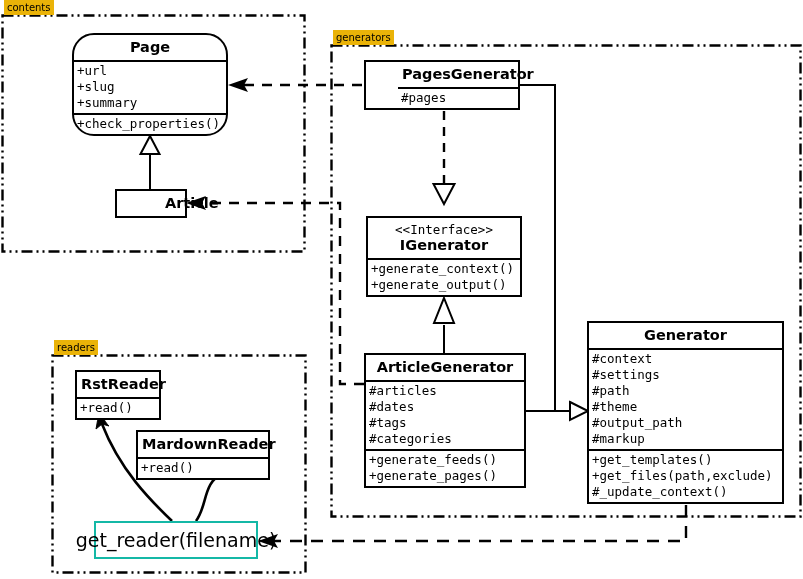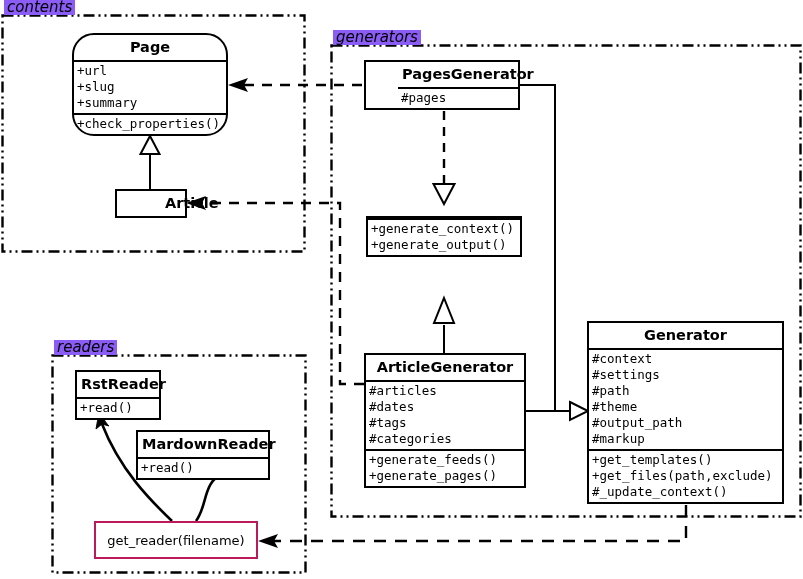--- a/index.html
+++ b/index.html
@@ -23,27 +23,26 @@
     left: 0;
     top: 0;
     width: 803px;
     height: 579px;
     pointer-events: none;
   }
   
   .pkg-label {
     position: absolute;
     font-family: "DejaVu Sans", sans-serif;
-    font-size: 15px;
+    font-size: 10px;
     color: #000;
-    background: #8b5cf6;
+    background: #eab308;
     padding: 0 3px;
     white-space: nowrap;
     line-height: 15px;
-    font-style: italic;
   }
   
   .cls {
     position: absolute;
     box-sizing: border-box;
     border: 2px solid #000;
     background: #ffffff;
     font-family: "DejaVu Sans Mono", monospace;
     font-size: 12.5px;
     color: #000;
@@ -69,24 +68,24 @@
     border-top: 2px solid #000;
     padding: 1px 3px 2px 3px;
   }
   .cls .compart .row {
     line-height: 16px;
     white-space: nowrap;
   }
   .plainbox {
     position: absolute;
     box-sizing: border-box;
-    border: 2px solid #be185d;
-    background: #ffffff;
-    font-family: "DejaVu Sans", sans-serif;
-    font-size: 13px;
+    border: 2px solid #14b8a6;
+    background: #ffffff;
+    font-family: "DejaVu Sans", sans-serif;
+    font-size: 19px;
     color: #000;
     display: flex;
     align-items: center;
     justify-content: center;
     white-space: nowrap;
   }
 </style>
 </head>
 <body>
 
@@ -179,20 +178,24 @@
   </div>
 
   <div class="cls" style="left:364px; top:60px; width:156px;padding-left:32px;">
     <div class="name">PagesGenerator</div>
     <div class="compart">
       <div class="row">#pages</div>
     </div>
   </div>
 
   <div class="cls" style="left:366px; top:216px; width:156px;">
+    <div class="name">
+      <span class="stereo">&lt;&lt;Interface&gt;&gt;</span>
+      <span>IGenerator</span>
+    </div>
     <div class="compart">
       <div class="row">+generate_context()</div>
       <div class="row">+generate_output()</div>
     </div>
   </div>
 
   <div class="cls" style="left:364px; top:353px; width:162px;">
     <div class="name">ArticleGenerator</div>
     <div class="compart">
       <div class="row">#articles</div>

